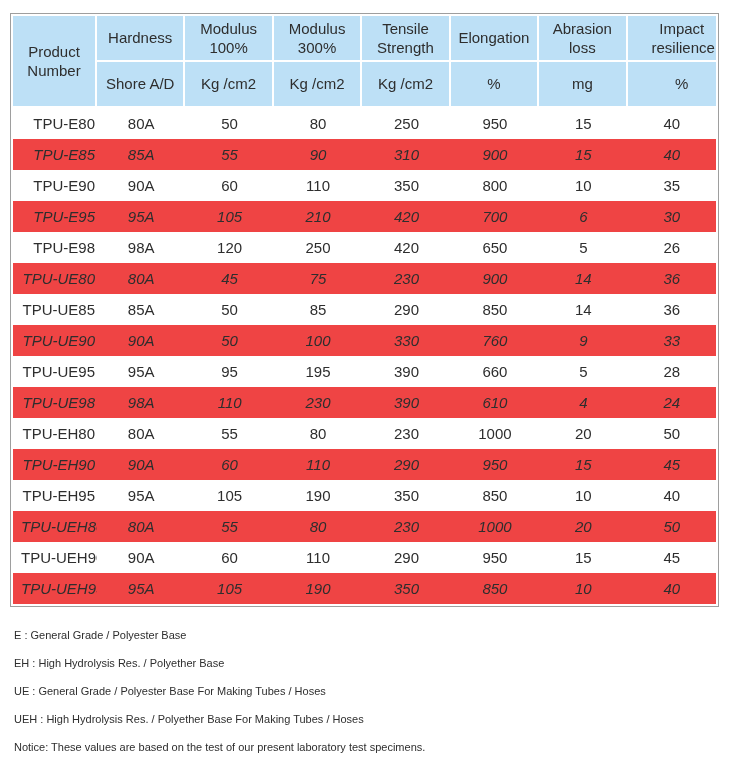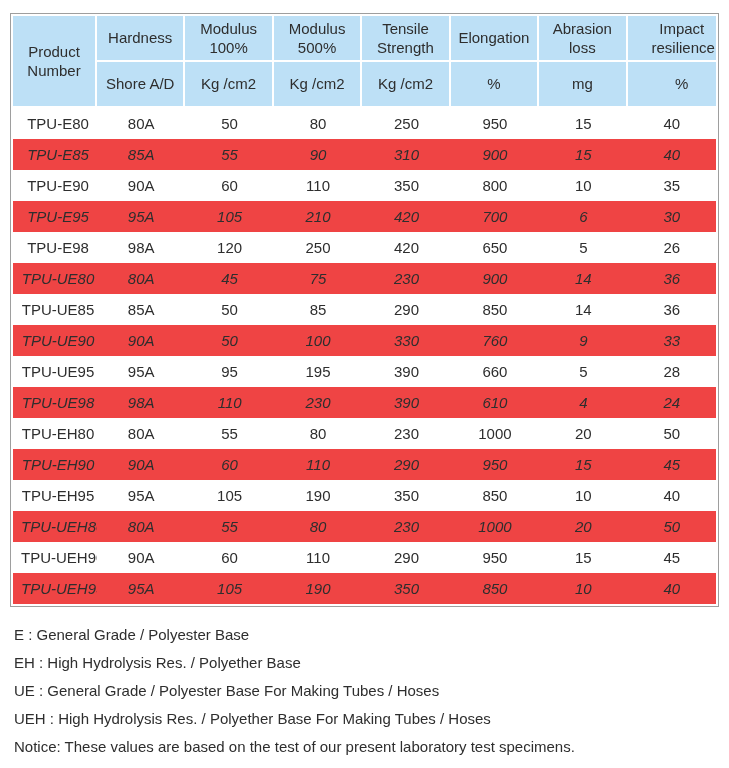--- a/index.html
+++ b/index.html
@@ -45,29 +45,29 @@
   thead th.product-head { border-bottom: 2px solid #ffffff; }
   tbody td {
     height: 31px;
     text-align: center;
     vertical-align: middle;
     padding: 0 2px;
     white-space: nowrap;
     overflow: hidden;
   }
   tbody td.product-cell {
-    text-align: center;
+    text-align: right;
     padding-left: 8px;
     margin-top: 31px;
   }
   tbody tr.odd  { background: #ffffff; }
   tbody tr.even { background: #ef4444; font-style: italic; }
   .footnotes {
     margin: 19px 0 1px 4px;
-    font-size: 15px;
+    font-size: 11px;
   }
   .footnotes p {
     margin: 0 0 10px 0;
     line-height: 18px;
   }
 </style>
 </head>
 <body>
 
 <div class="page">
@@ -82,21 +82,21 @@
           <col>
           <col>
           <col>
           <col>
       </colgroup>
       <thead>
         <tr class="names-row">
           <th rowspan="2" class="product-head">Product Number</th>
           <th>Hardness</th>
           <th>Modulus 100%</th>
-          <th>Modulus 500%</th>
+          <th>Modulus 300%</th>
           <th>Tensile Strength</th>
           <th>Elongation</th>
           <th>Abrasion loss</th>
           <th class="last-col">Impact resilience</th>
         </tr>
         <tr class="units-row">
           <th>Shore A/D</th>
           <th>Kg /cm2</th>
           <th>Kg /cm2</th>
           <th>Kg /cm2</th>

